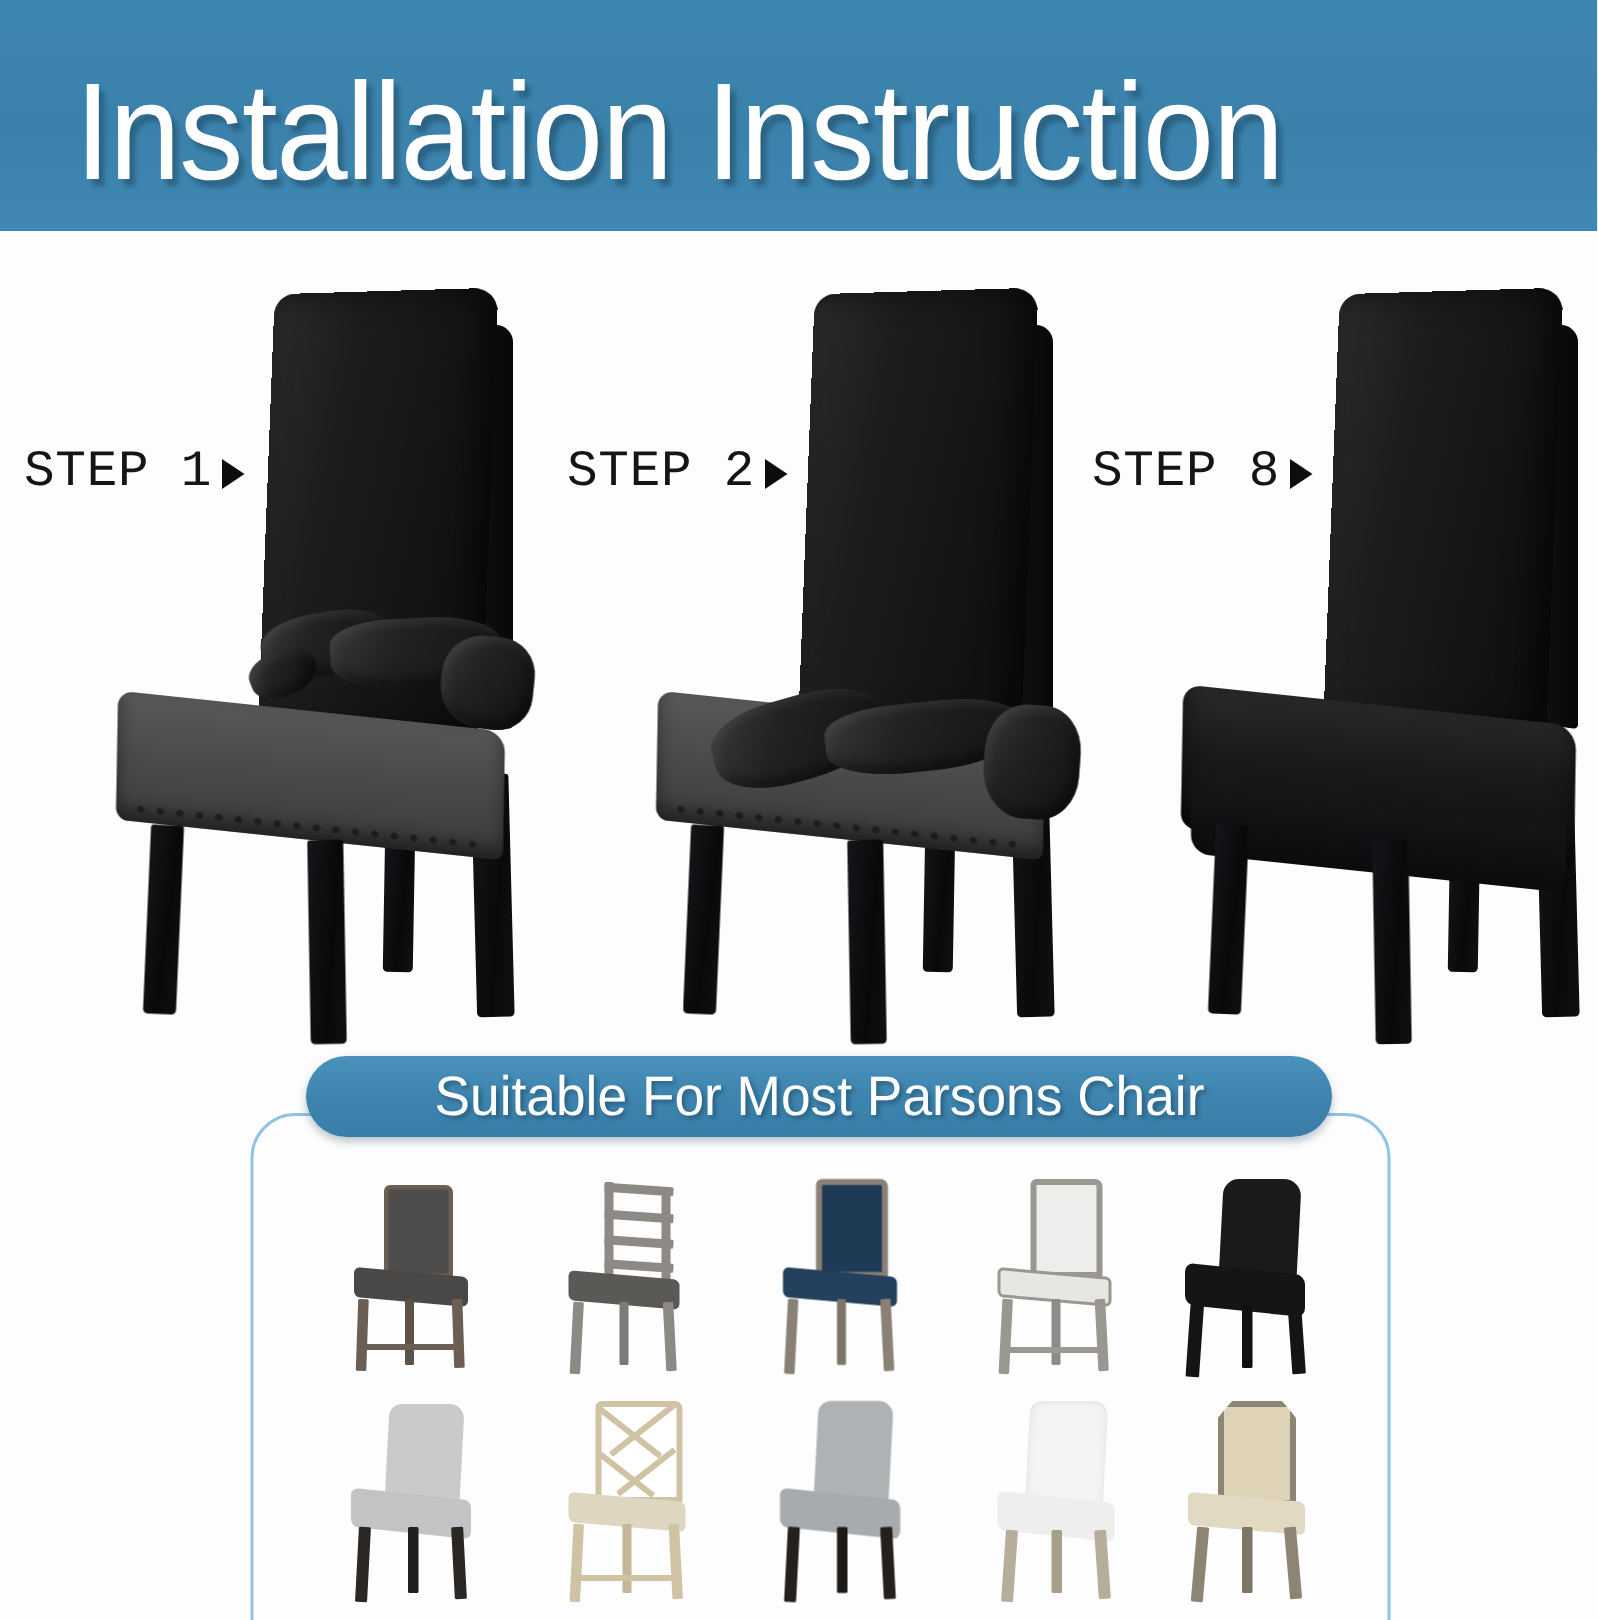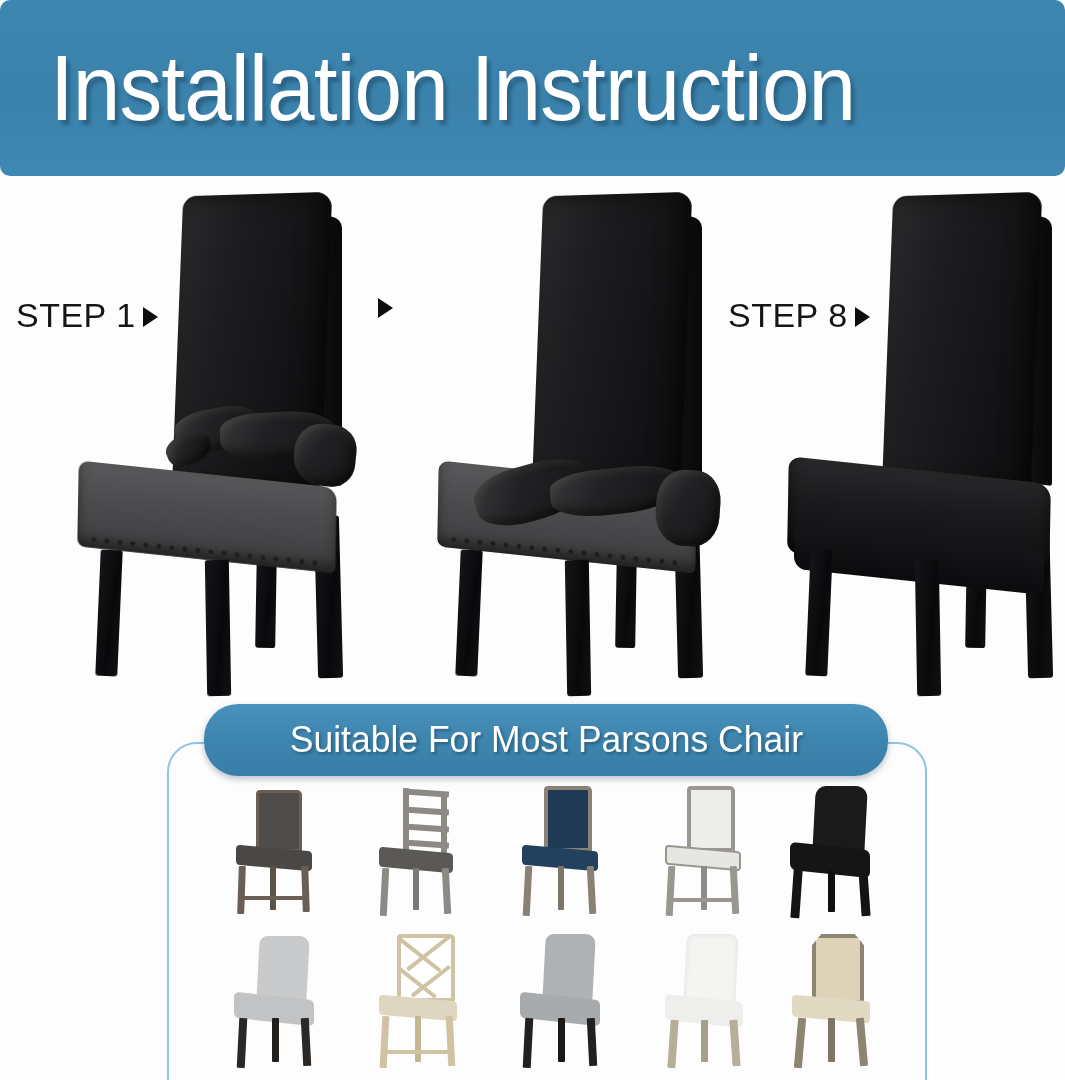--- a/index.html
+++ b/index.html
@@ -14,24 +14,23 @@
     overflow: hidden;
     background: #fdfdfd;
     font-family: "Liberation Sans", sans-serif;
   }
 
   
   .header-banner {
     position: absolute;
     left: 0; top: 0;
     width: 1065px;
-    height: 176px;
+    height: 154px;
     background: linear-gradient(180deg, #3d86b0 0%, #3a82ac 55%, #3f88b3 100%);
     overflow: hidden;
-    border-radius: 10px;
   }
   .header-title {
     position: absolute;
     left: 50px;
     top: 36px;
     width: 1000px;
     font-size: 92px;
     line-height: 104px;
     font-weight: 300;
     color: #ffffff;
@@ -42,20 +41,21 @@
     text-shadow: 4px 5px 4px rgba(25,55,75,0.42);
   }
 
   
   .steps-area {
     position: absolute;
     left: 0; top: 176px;
     width: 858px;
     height: 520px;
     background: #fdfdfd;
+    font-family: Liberation Mono, monospace;
   }
   .step-label {
     position: absolute;
     font-size: 34px;
     font-weight: 400;
     color: #151515;
     letter-spacing: 0.5px;
     white-space: nowrap;
     display: flex;
     align-items: center;
@@ -186,21 +186,21 @@
   .leg-fr { left: 136px; top: 374px; width: 24px; height: 136px; transform: rotate(-1deg); }
   .leg-bl { left: 186px; top: 366px; width: 20px; height: 96px;  transform: rotate(1deg); }
   .leg-br { left: 246px; top: 330px; width: 25px; height: 162px; transform: rotate(-1.5deg); }
 
   
   .suit-pill {
     position: absolute;
     left: 204px;
     top: 704px;
     width: 684px;
-    height: 72px;
+    height: 54px;
     border-radius: 34px;
     background: linear-gradient(180deg, #4a92bd 0%, #3d84ae 50%, #387ea8 100%);
     box-shadow: 0 3px 6px rgba(30,60,85,0.30);
     display: flex;
     align-items: center;
     justify-content: center;
     z-index: 6;
   }
   .suit-text {
     font-size: 37px;
@@ -295,20 +295,21 @@
   </div>
 
   <div class="steps-area">
 
     <div class="step-label lbl-1">
       <span>STEP 1</span>
       <span class="step-arrow"></span>
     </div>
 
     <div class="step-label lbl-2">
+      <span>STEP 2</span>
       <span class="step-arrow"></span>
     </div>
 
     <div class="step-label lbl-3">
       <span>STEP 8</span>
       <span class="step-arrow"></span>
     </div>
 
     <div class="chair c1">
       <div class="leg leg-br"></div>

